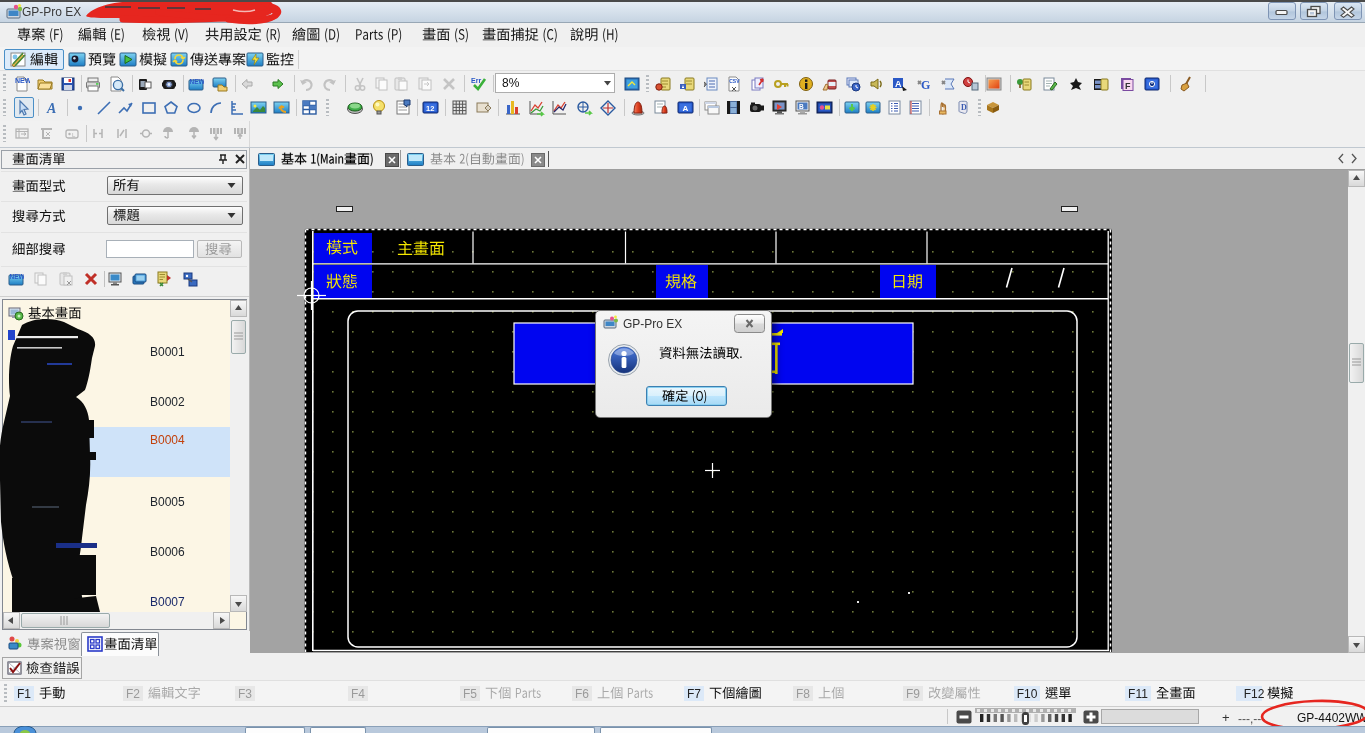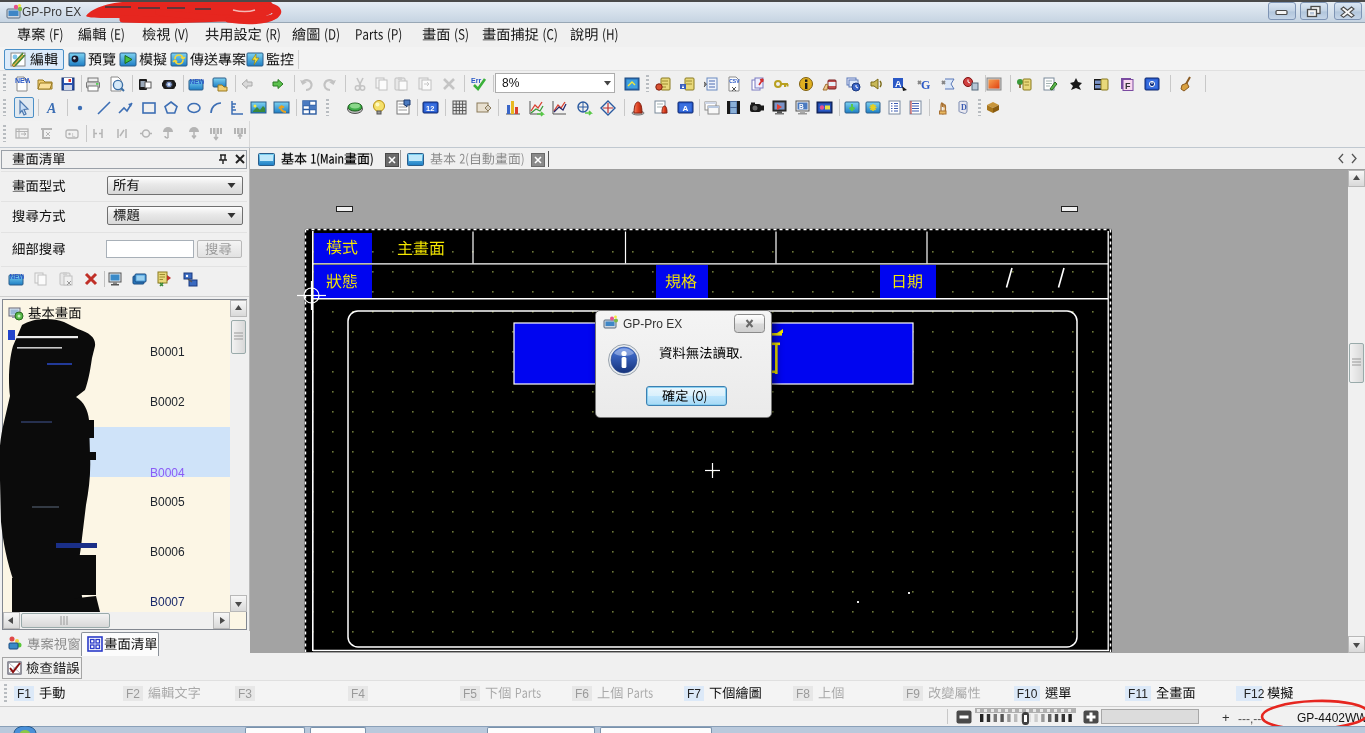--- a/index.html
+++ b/index.html
@@ -907,21 +907,21 @@
     <svg class="tr" style="left:28.0px;top:305.6px" width="56" height="20">
       <g transform="translate(0,11.93) scale(0.013400,-0.013400)" fill="#111">
         <use href="#g57FA" x="0"></use>
         <use href="#g672C" x="1000"></use>
         <use href="#g756B" x="2000"></use>
         <use href="#g9762" x="3000"></use>
       </g>
     </svg>
     <div class="abs lt" style="left:150px;top:345px;color:#20262e">B0001</div>
     <div class="abs lt" style="left:150px;top:395px;color:#20262e">B0002</div>
-    <div class="abs lt" style="left:150px;top:466px;color:#8b5cf6">B0004</div>
+    <div class="abs lt" style="left:150px;top:433px;color:#c2410c">B0004</div>
     <div class="abs lt" style="left:150px;top:495px;color:#20262e">B0005</div>
     <div class="abs lt" style="left:150px;top:545px;color:#20262e">B0006</div>
     <div class="abs lt" style="left:150px;top:595px;color:#1a2a6a">B0007</div>
     <svg class="abs" style="left:0;top:300px" width="112" height="330">
 <path d="M22 25 C32 18 52 17 64 22 L78 29 C90 33 96 38 95 46 L92 58 C90 72 88 82 85 90 L76 97 C84 102 88 110 89 120 L90 155 C91 172 89 190 86 205 L82 238 C80 256 78 268 74 276 L78 284 C82 293 84 302 82 310 L62 316 C46 320 30 318 24 312 L14 282 C7 262 3 242 1 222 L0 180 C-2 158 0 138 4 122 L10 96 C8 80 9 60 13 46Z" fill="#0b0b0b"></path>
 <path d="M60 300 L96 296 L100 312 L62 318Z" fill="#0b0b0b"></path>
 <rect x="12" y="278" width="62" height="36" fill="#0b0b0b"></rect>
       <rect x="26" y="296" width="38" height="22" fill="#0b0b0b"></rect>
 <rect x="14" y="36" width="64" height="2.2" fill="#ececec"></rect>
 <rect x="17" y="47" width="45" height="1.6" fill="#c8c8c8"></rect>

